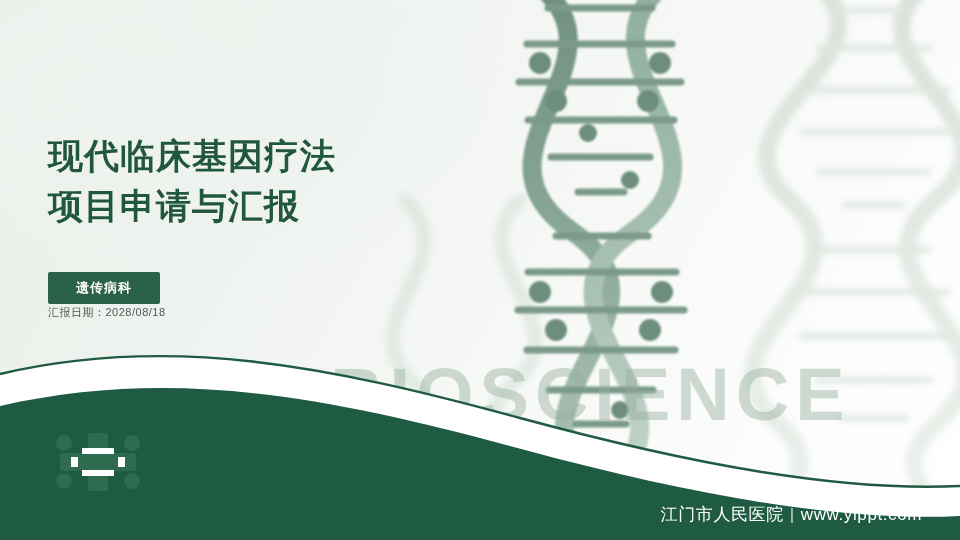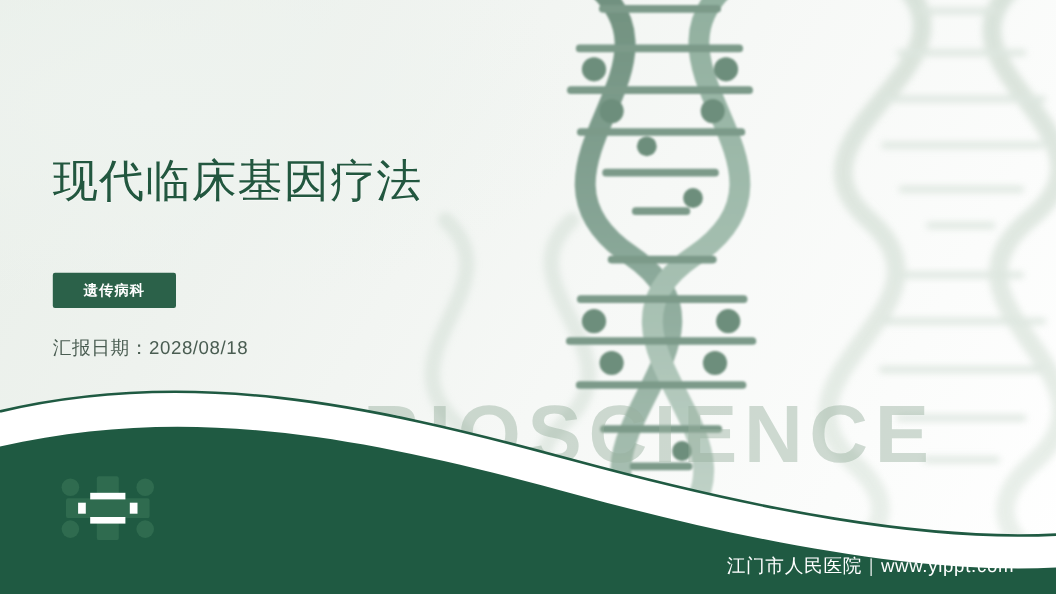--- a/index.html
+++ b/index.html
@@ -24,37 +24,37 @@
     position:absolute;left:330px;top:352px;
     font-size:74px;font-weight:700;letter-spacing:6px;
     color:rgba(151,175,158,0.45);
     white-space:nowrap;
     font-family:"Liberation Sans","DejaVu Sans",sans-serif;
   }
 
   
   .title{
     position:absolute;left:48px;top:108px;
-    font-size:41px;line-height:1.42;font-weight:400;
+    font-size:35px;line-height:1.42;font-weight:700;
     color:#22573f;letter-spacing:1px;
     text-shadow:0 1px 0 rgba(255,255,255,.5);
   }
   .title .l2{display:block;}
 
-  .tags{position:absolute;left:48px;top:248px;display:flex;gap:10px;}
+  .tags{position:absolute;left:48px;top:272px;display:flex;gap:10px;}
   .tag{
     background:#2b6149;color:#ffffff;
     font-size:13px;font-weight:700;letter-spacing:1px;
     padding:7px 16px;border-radius:2px;
     display:flex;align-items:center;justify-content:center;
     min-width:80px;
   }
   .date{
     position:absolute;left:48px;top:305px;
-    font-size:17px;color:#4a5d52;letter-spacing:.5px;
+    font-size:11px;color:#4a5d52;letter-spacing:.5px;
   }
 
   
   .wave{position:absolute;left:0;bottom:0;width:960px;height:200px;}
 
   
   .logo{position:absolute;left:52px;bottom:45px;width:92px;height:66px;}
 
   
   .footer{
@@ -151,20 +151,21 @@
           <circle cx="620" cy="410" r="9"></circle>
         </g>
       </g>
     </svg>
   </div>
 
   <div class="ghost-word">BIOSCIENCE</div>
 
   <h1 class="title">
     <span class="l1">现代临床基因疗法</span>
+    <span class="l2">项目申请与汇报</span>
   </h1>
 
   <div class="tags">
     <span class="tag">遗传病科</span>
   </div>
 
   <div class="date">汇报日期：2028/08/18</div>
 
   <svg class="wave" viewBox="0 0 960 200" preserveAspectRatio="none" xmlns="http://www.w3.org/2000/svg">
     <path d="M0,34 C 170,-6 330,26 520,78 C 690,124 840,152 960,146 L960,200 L0,200 Z" fill="#ffffff"></path>

